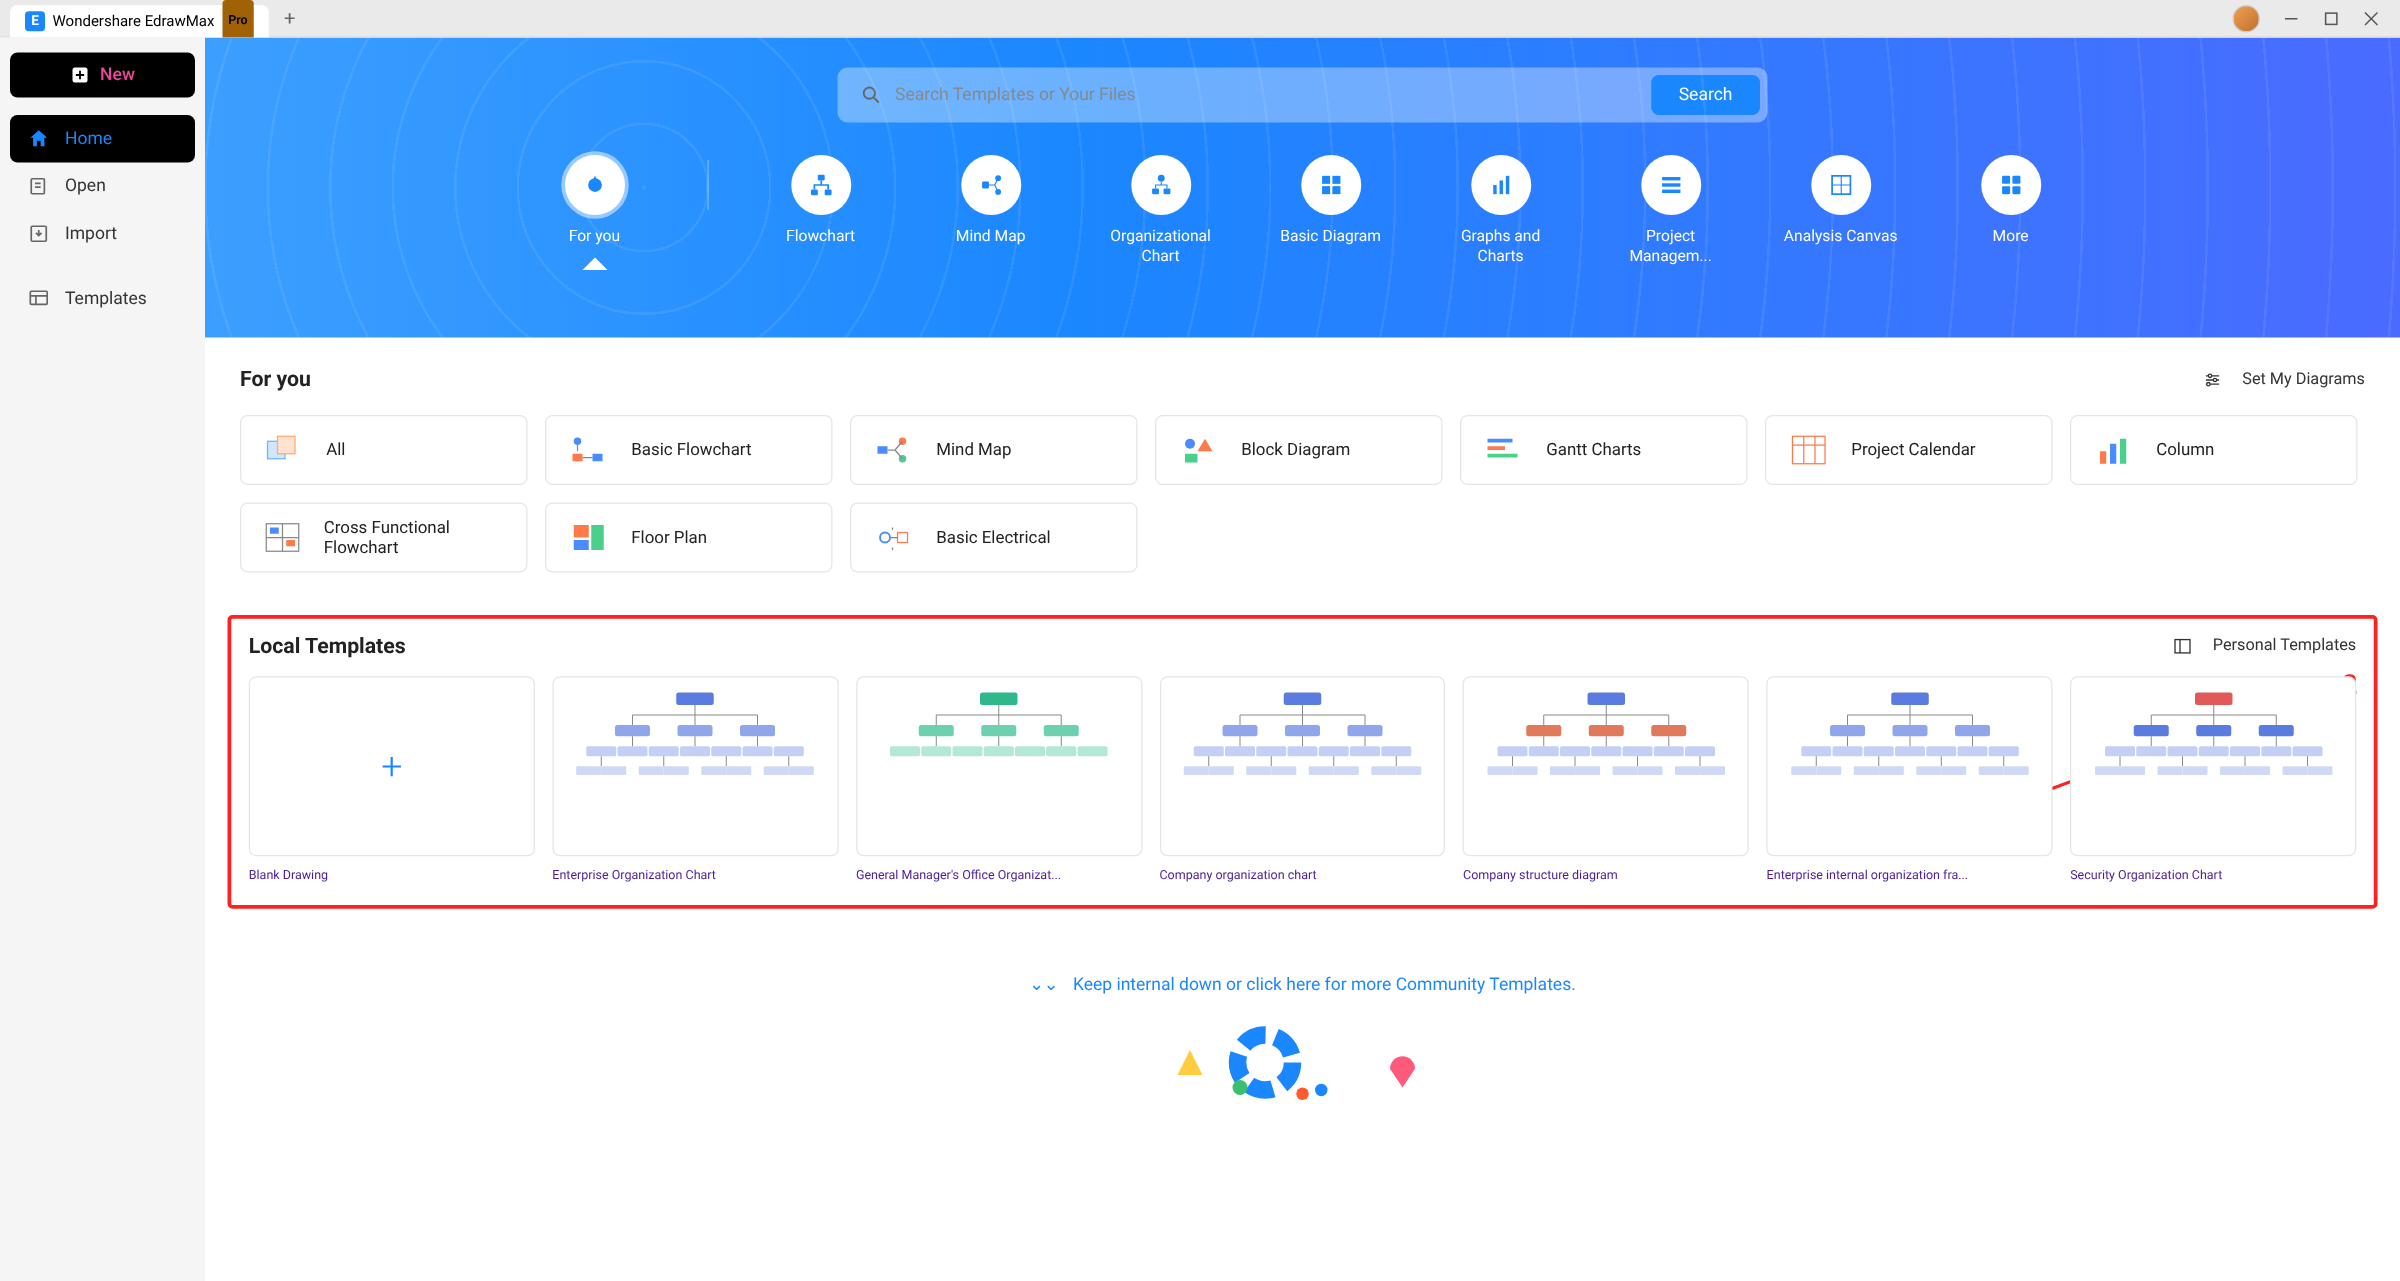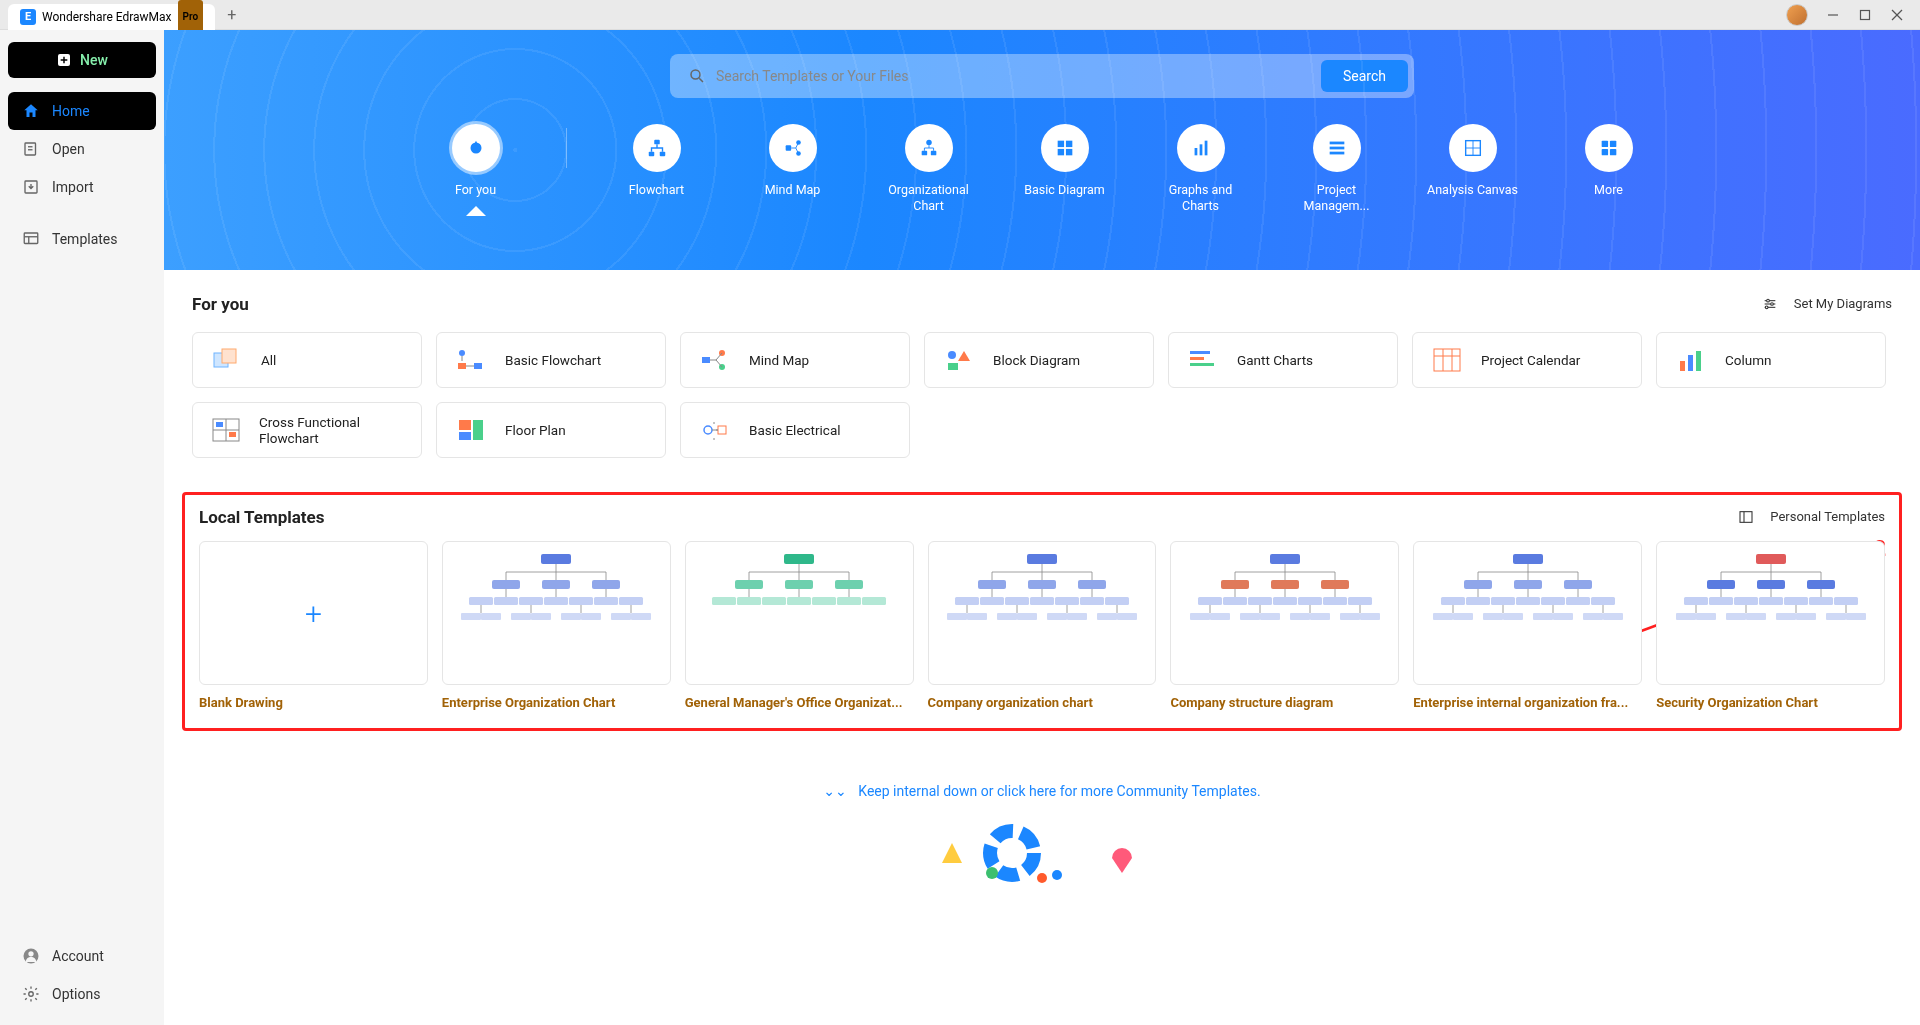--- a/index.html
+++ b/index.html
@@ -16,21 +16,21 @@
 .win-btn { width: 14px; height: 14px; color: #555; cursor: pointer; display:flex; align-items:center; justify-content:center;}
 
 
 .top-icons { position: absolute; right: 14px; top: 42px; display: flex; gap: 20px; align-items: center; color: #555; }
 .top-icons .ticon { width: 18px; height: 18px; cursor: pointer; position: relative; }
 .red-dot { position:absolute; top:-2px; right:-2px; width:6px; height:6px; background:#ff3b30; border-radius:50%; }
 
 
 .main { display: flex; height: calc(100% - 30px); }
 .sidebar { width: 164px; background: #f5f5f5; padding: 12px 8px; display:flex; flex-direction:column; }
-.new-btn { background: #000; color: #86efac; border: none; border-radius: 6px; padding: 10px 6px; font-size: 14px; font-weight: 500; display: flex; align-items: center; gap: 8px; cursor: pointer; justify-content: center; margin: 0 0 14px 0; }
+.new-btn { background: #000; color: #ec4899; border: none; border-radius: 6px; padding: 10px 6px; font-size: 14px; font-weight: 500; display: flex; align-items: center; gap: 8px; cursor: pointer; justify-content: center; margin: 0 0 14px 0; }
 .side-item { display: flex; align-items: center; gap: 12px; padding: 10px 14px; font-size: 14px; color: #333; cursor: pointer; border-radius: 6px; }
 .side-item.active { background: #000000; color: #1b87ff; }
 .side-item.active .sicon { color: #1b87ff; }
 .sicon { width: 18px; height: 18px; color: #666; display:flex; align-items:center; justify-content:center;}
 .sidebar-bottom { margin-top: auto; }
 
 
 .content { flex: 1; background: #fff; overflow-y: auto; position: relative; }
 .hero { background: linear-gradient(90deg, #3c9fff 0%, #1b87ff 40%, #4a6bff 100%); padding: 24px 0 0 0; min-height: 240px; border-radius: 0; position:relative; }
 .hero::before { content:""; position:absolute; inset:0; background: repeating-radial-gradient(circle at 20% 50%, rgba(255,255,255,0.08) 0 2px, transparent 2px 50px); pointer-events:none; }
@@ -66,21 +66,21 @@
 .anno-1 { position:absolute; color:#ff2020; font-weight:700; font-size:22px; left: 1382px; top: 328px; }
 .anno-arrow { position:absolute; left: 1405px; top: 342px; }
 .anno-2 { position:absolute; color:#ff2020; font-weight:700; font-size:22px; right: 34px; top: 506px; }
 
 
 .local-section { margin: 10px 18px 18px 18px; border: 3px solid #ff2020; border-radius: 4px; padding: 12px 14px 18px 14px; position:relative; }
 .local-head { display: flex; justify-content: space-between; align-items: center; margin-bottom: 14px; }
 .template-row { display: flex; gap: 14px; }
 .tmpl-card { width: 242px; display:flex; flex-direction:column; gap:10px; cursor:pointer; }
 .tmpl-thumb { height: 144px; border: 1px solid #e5e5e5; border-radius: 6px; background: #fff; display:flex; align-items:center; justify-content:center; overflow:hidden; }
-.tmpl-title { font-size: 13px; color: #a16207; overflow:hidden; text-overflow:ellipsis; white-space:nowrap;font-weight:bold; }
+.tmpl-title { font-size: 10px; color: #4c1d95; overflow:hidden; text-overflow:ellipsis; white-space:nowrap; }
 .plus-big { font-size: 30px; color: #1b87ff; font-weight:300; }
 
 .scroll-hint { text-align:center; padding: 34px 0 24px 0; color: #1b87ff; font-size: 14px; }
 .scroll-hint .chev { margin-right: 8px; }
 
 .deco-footer { display:flex; justify-content:center; gap:0; padding-bottom:10px; }
 
 svg { display:block; }
 </style>
 </head>
@@ -191,41 +191,20 @@
     <div class="side-item">
       <span class="sicon">
           <svg width="18" height="18" viewBox="0 0 24 24" fill="none" stroke="currentColor" stroke-width="1.8">
             <rect x="3" y="4" width="18" height="14" rx="1"></rect>
             <line x1="3" y1="9" x2="21" y2="9"></line>
             <line x1="9" y1="9" x2="9" y2="18"></line>
           </svg>
         </span>
       <span>Templates</span>
     </div>
-    <div class="sidebar-bottom">
-      <div class="side-item">
-        <span class="sicon">
-            <svg width="18" height="18" viewBox="0 0 24 24" fill="currentColor">
-              <circle cx="12" cy="12" r="10" fill="#888"></circle>
-              <circle cx="12" cy="9" r="3.5" fill="#f5f5f5"></circle>
-              <path d="M5 20a7 7 0 0114 0" fill="#f5f5f5"></path>
-            </svg>
-          </span>
-        <span>Account</span>
-      </div>
-      <div class="side-item">
-        <span class="sicon">
-            <svg width="18" height="18" viewBox="0 0 24 24" fill="none" stroke="currentColor" stroke-width="1.8">
-              <circle cx="12" cy="12" r="3"></circle>
-              <path d="M12 2v3M12 19v3M4.2 4.2l2.1 2.1M17.7 17.7l2.1 2.1M2 12h3M19 12h3M4.2 19.8l2.1-2.1M17.7 6.3l2.1-2.1"></path>
-            </svg>
-          </span>
-        <span>Options</span>
-      </div>
-    </div>
   </div>
 
   <div class="content">
 
     <div class="hero">
       <div class="search-row">
         <div class="search-container">
           <span class="search-ic">
               <svg width="18" height="18" viewBox="0 0 24 24" fill="none" stroke="currentColor" stroke-width="2">
                 <circle cx="10" cy="10" r="6"></circle>

